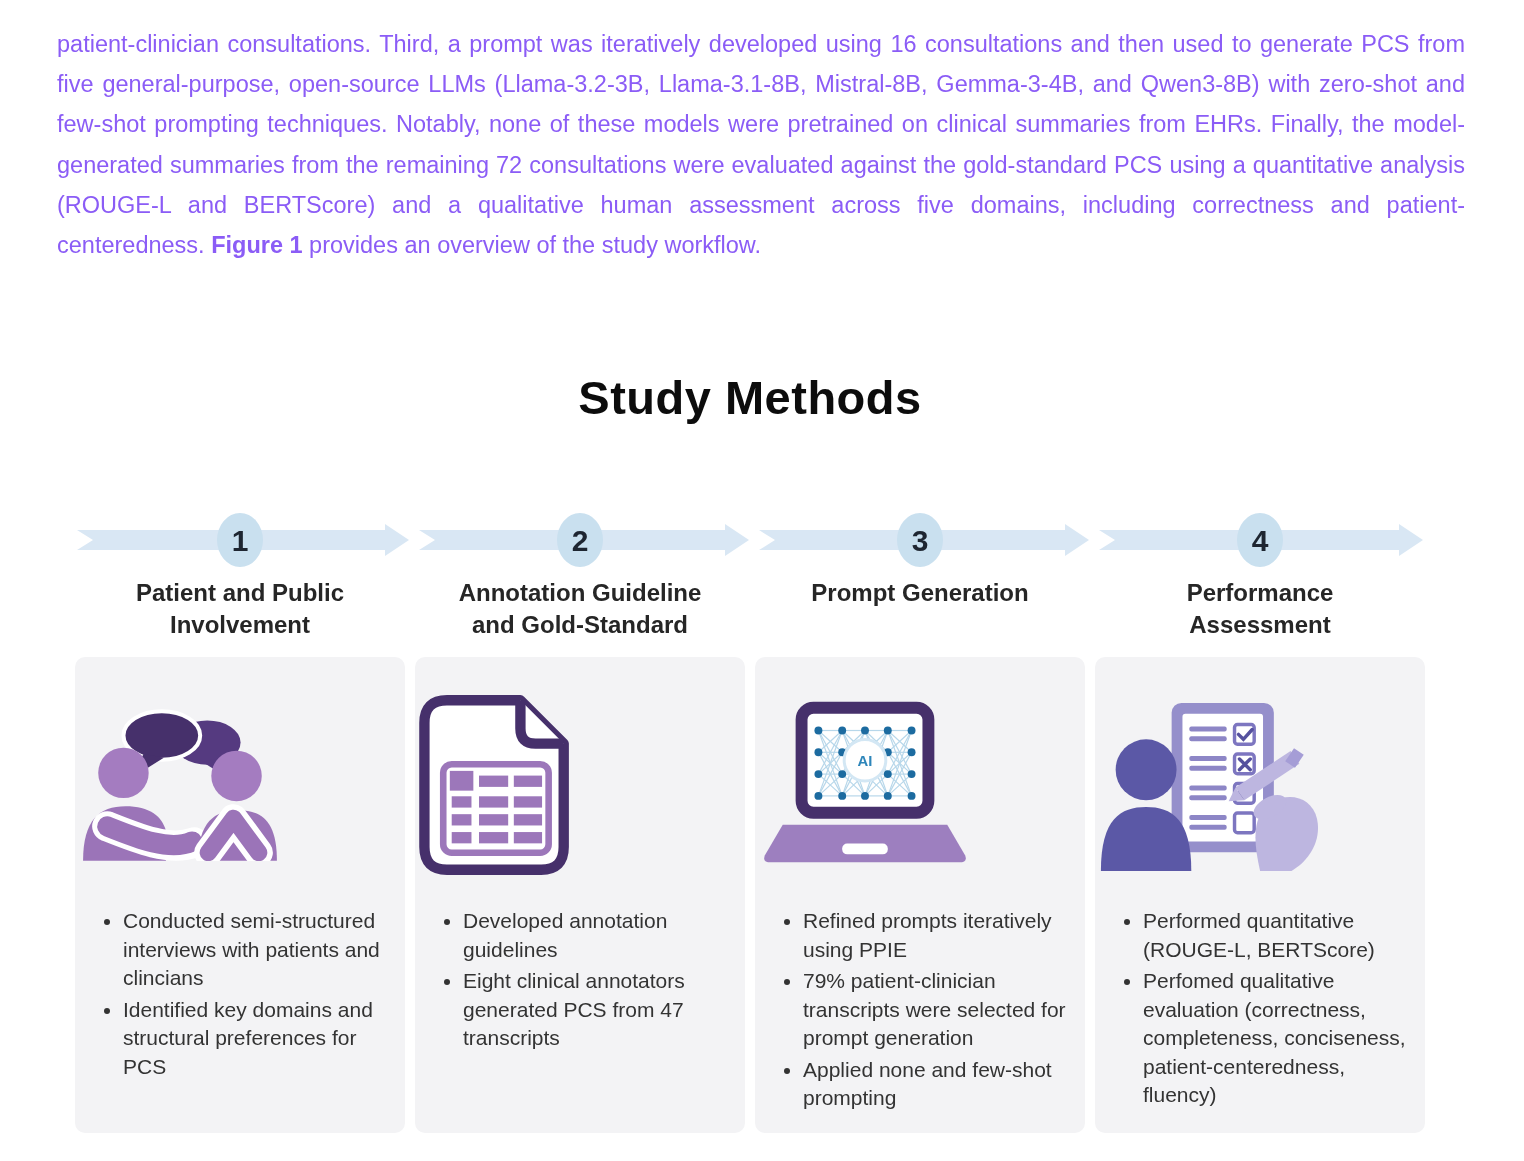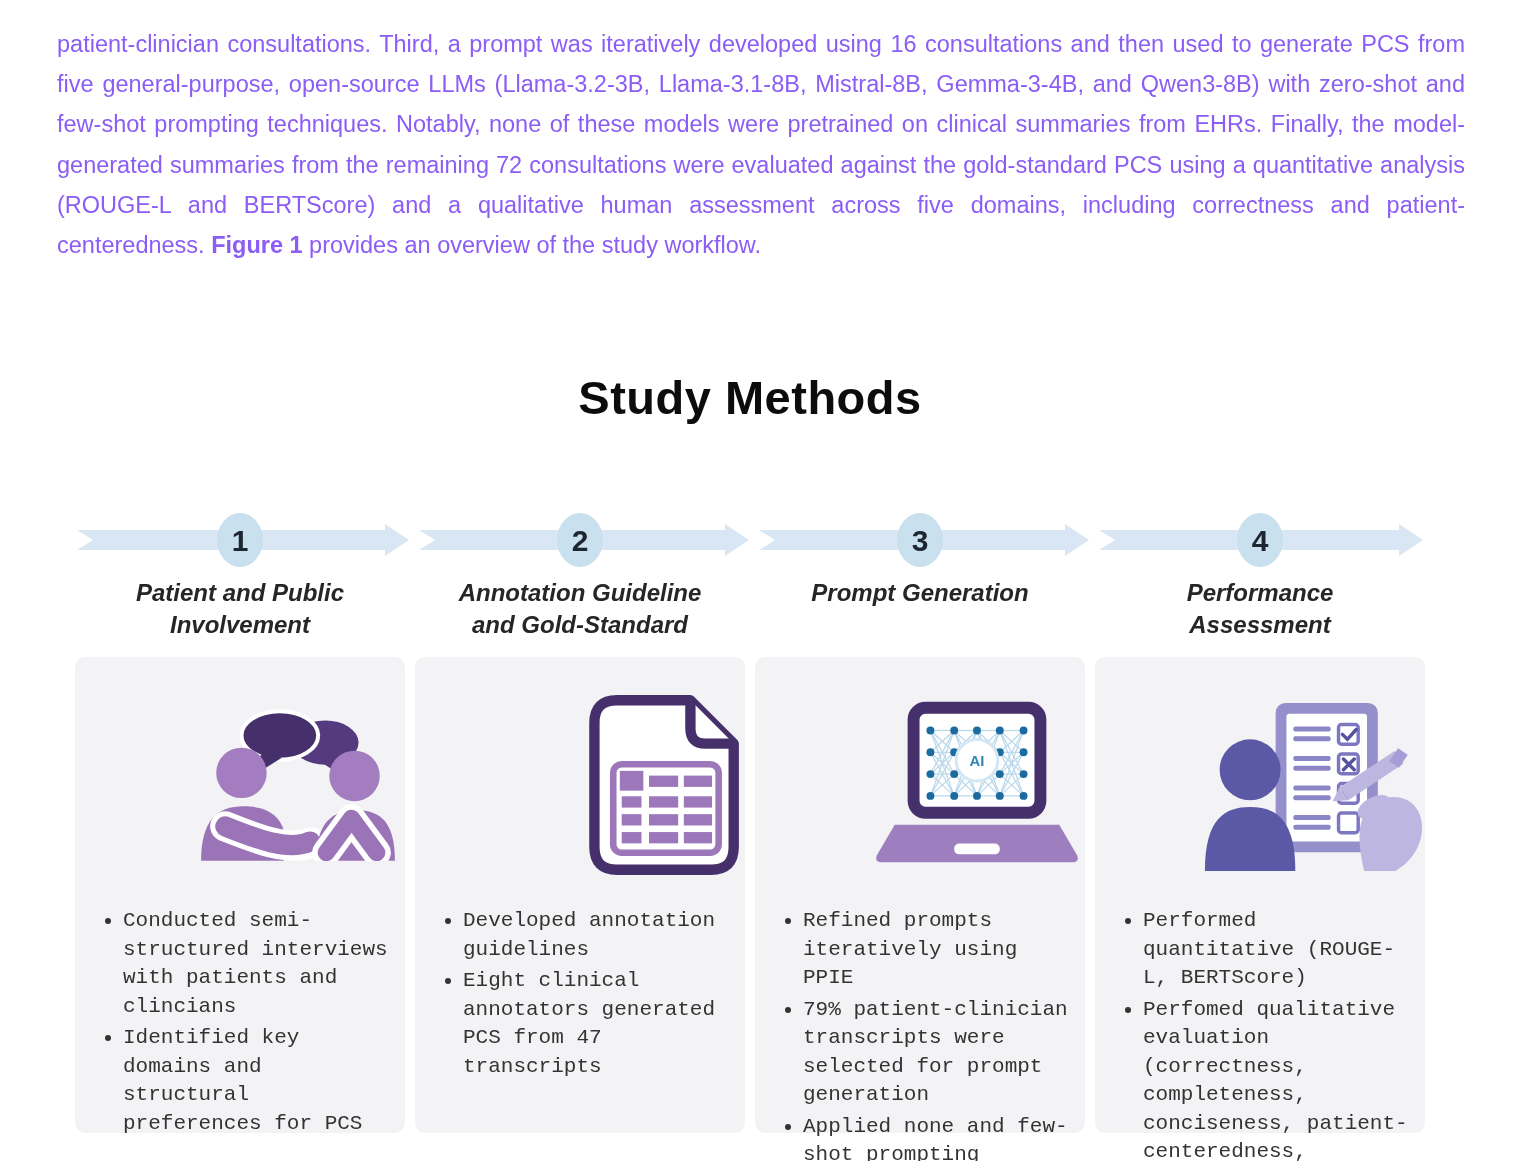--- a/index.html
+++ b/index.html
@@ -12,39 +12,39 @@
     font-size:23.5px; line-height:40.2px; color:#8b5cf6; text-align:justify;
   }
   .para b { font-weight:bold; }
   .figure { position:absolute; left:75px; top:342px; width:1350px;margin-top:28px; }
   .fig-title {
     margin:0; text-align:center; font-size:47px; font-weight:bold;
     color:#0c0c0c; letter-spacing:0.5px;
   }
   .timeline { display:block; margin-top:86px; width:1350px; height:58px; }
   .tl-num { font-size:30px; font-weight:bold; fill:#1e2631; }
-  .headers { display:flex; gap:10px; margin-top:8px;font-style:italic; }
+  .headers { display:flex; gap:10px; margin-top:8px; }
   .step-header {
     width:330px; min-height:66px; display:flex; justify-content:center; align-items:flex-start;
   }
   .step-header span {
     display:block; max-width:262px; text-align:center;
     font-size:24px; font-weight:bold; color:#262626; line-height:32px;
   }
   .cards { display:flex; gap:10px; margin-top:14px; }
   .card {
     width:330px; height:476px; background:#f3f3f5; border-radius:10px;
     box-sizing:border-box; padding-top:14px;
   }
-  .icon-box { height:228px; display:flex; align-items:center; justify-content:flex-end; }
+  .icon-box { height:228px; display:flex; align-items:center; justify-content:flex-start; }
   .bullets {
     margin:8px 12px 0 0; padding-left:48px; color:#333;
     font-size:21px; line-height:28.5px;
   }
-  .bullets li { margin-bottom:3px;font-family:Liberation Mono, monospace; }
+  .bullets li { margin-bottom:3px; }
 </style>
 </head>
 <body>
 
 <div class="para"><span>patient-clinician consultations. Third, a prompt was iteratively developed using 16 consultations and then used to generate PCS from five general-purpose, open-source LLMs (Llama-3.2-3B, Llama-3.1-8B, Mistral-8B, Gemma-3-4B, and Qwen3-8B) with zero-shot and few-shot prompting techniques. Notably, none of these models were pretrained on clinical summaries from EHRs. Finally, the model-generated summaries from the remaining 72 consultations were evaluated against the gold-standard PCS using a quantitative analysis (ROUGE-L and BERTScore) and a qualitative human assessment across five domains, including correctness and patient-centeredness. </span><b>Figure 1</b><span> provides an overview of the study workflow.</span></div>
 
 <div class="figure">
 
   <h1 class="fig-title">Study Methods</h1>
 

